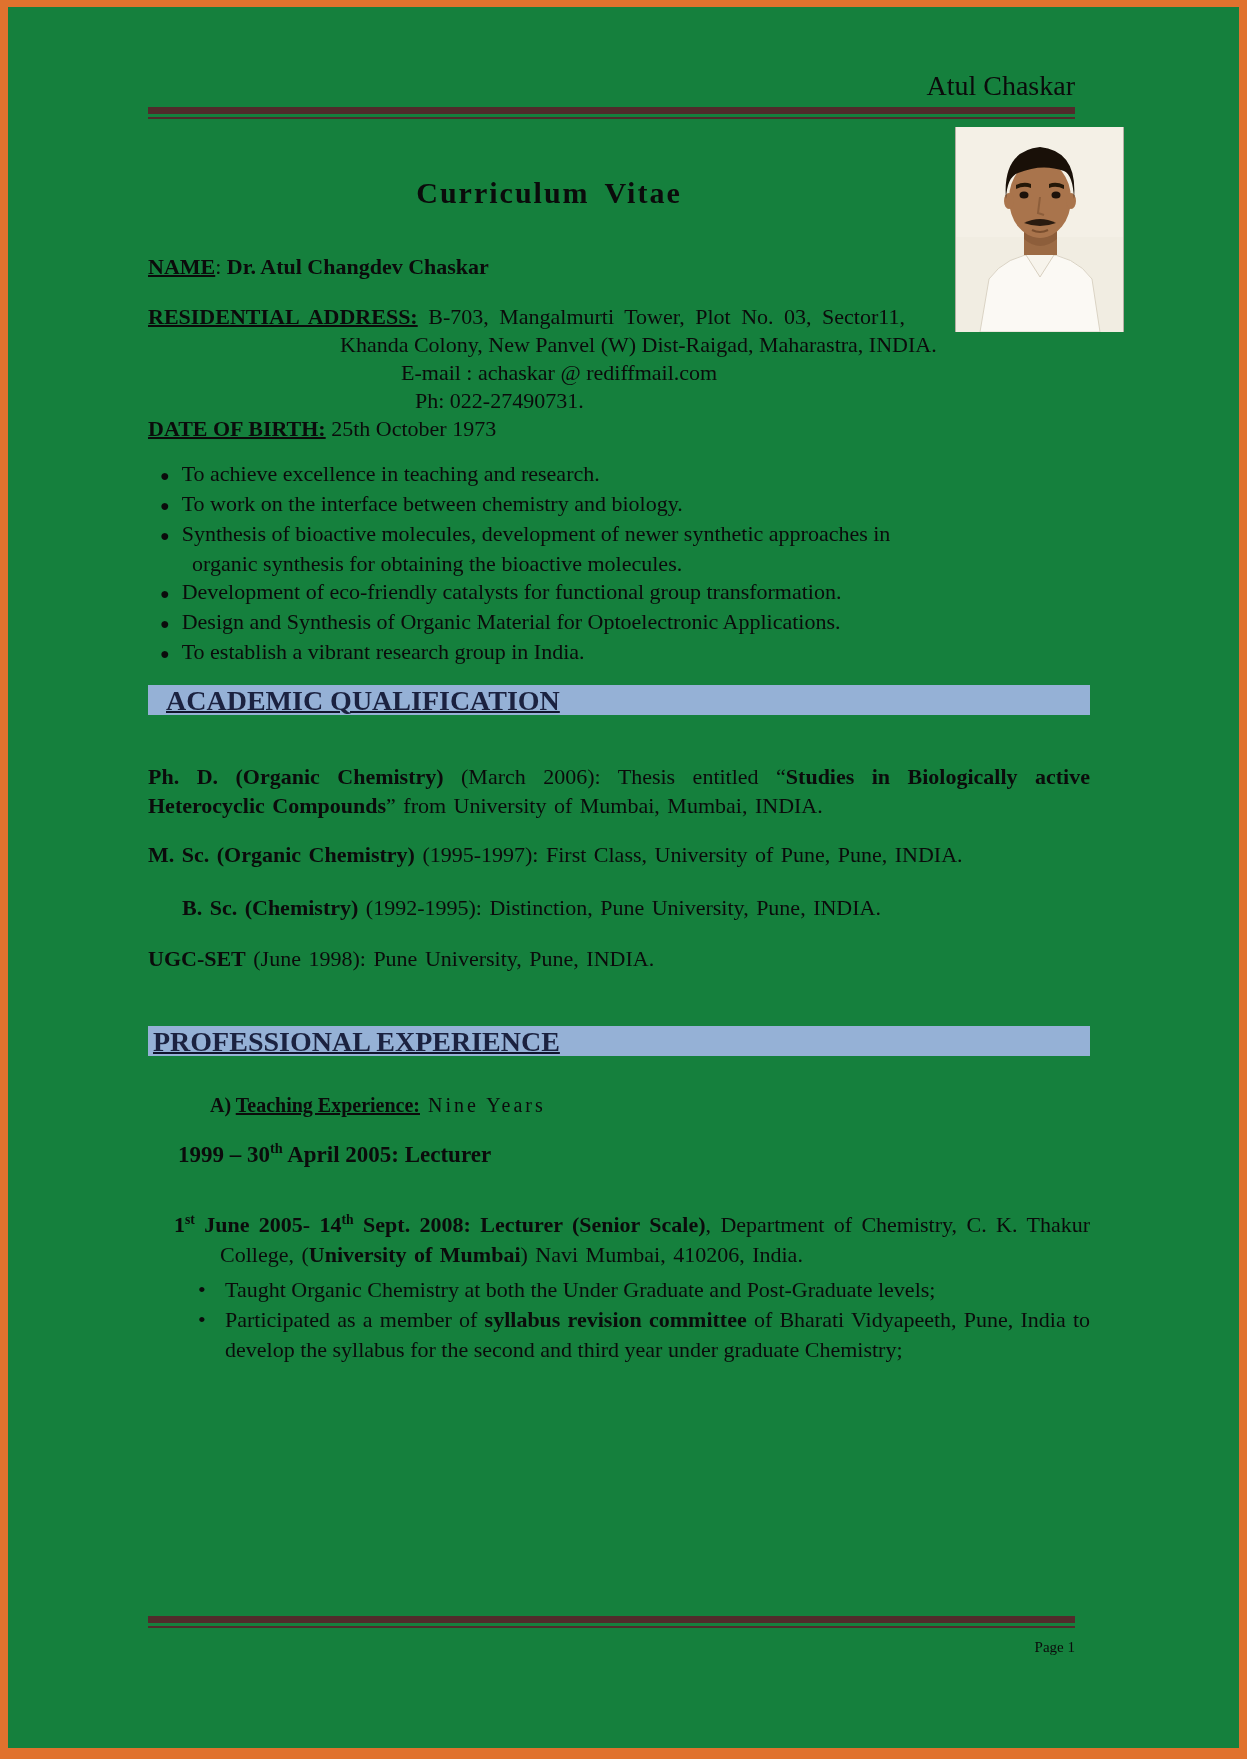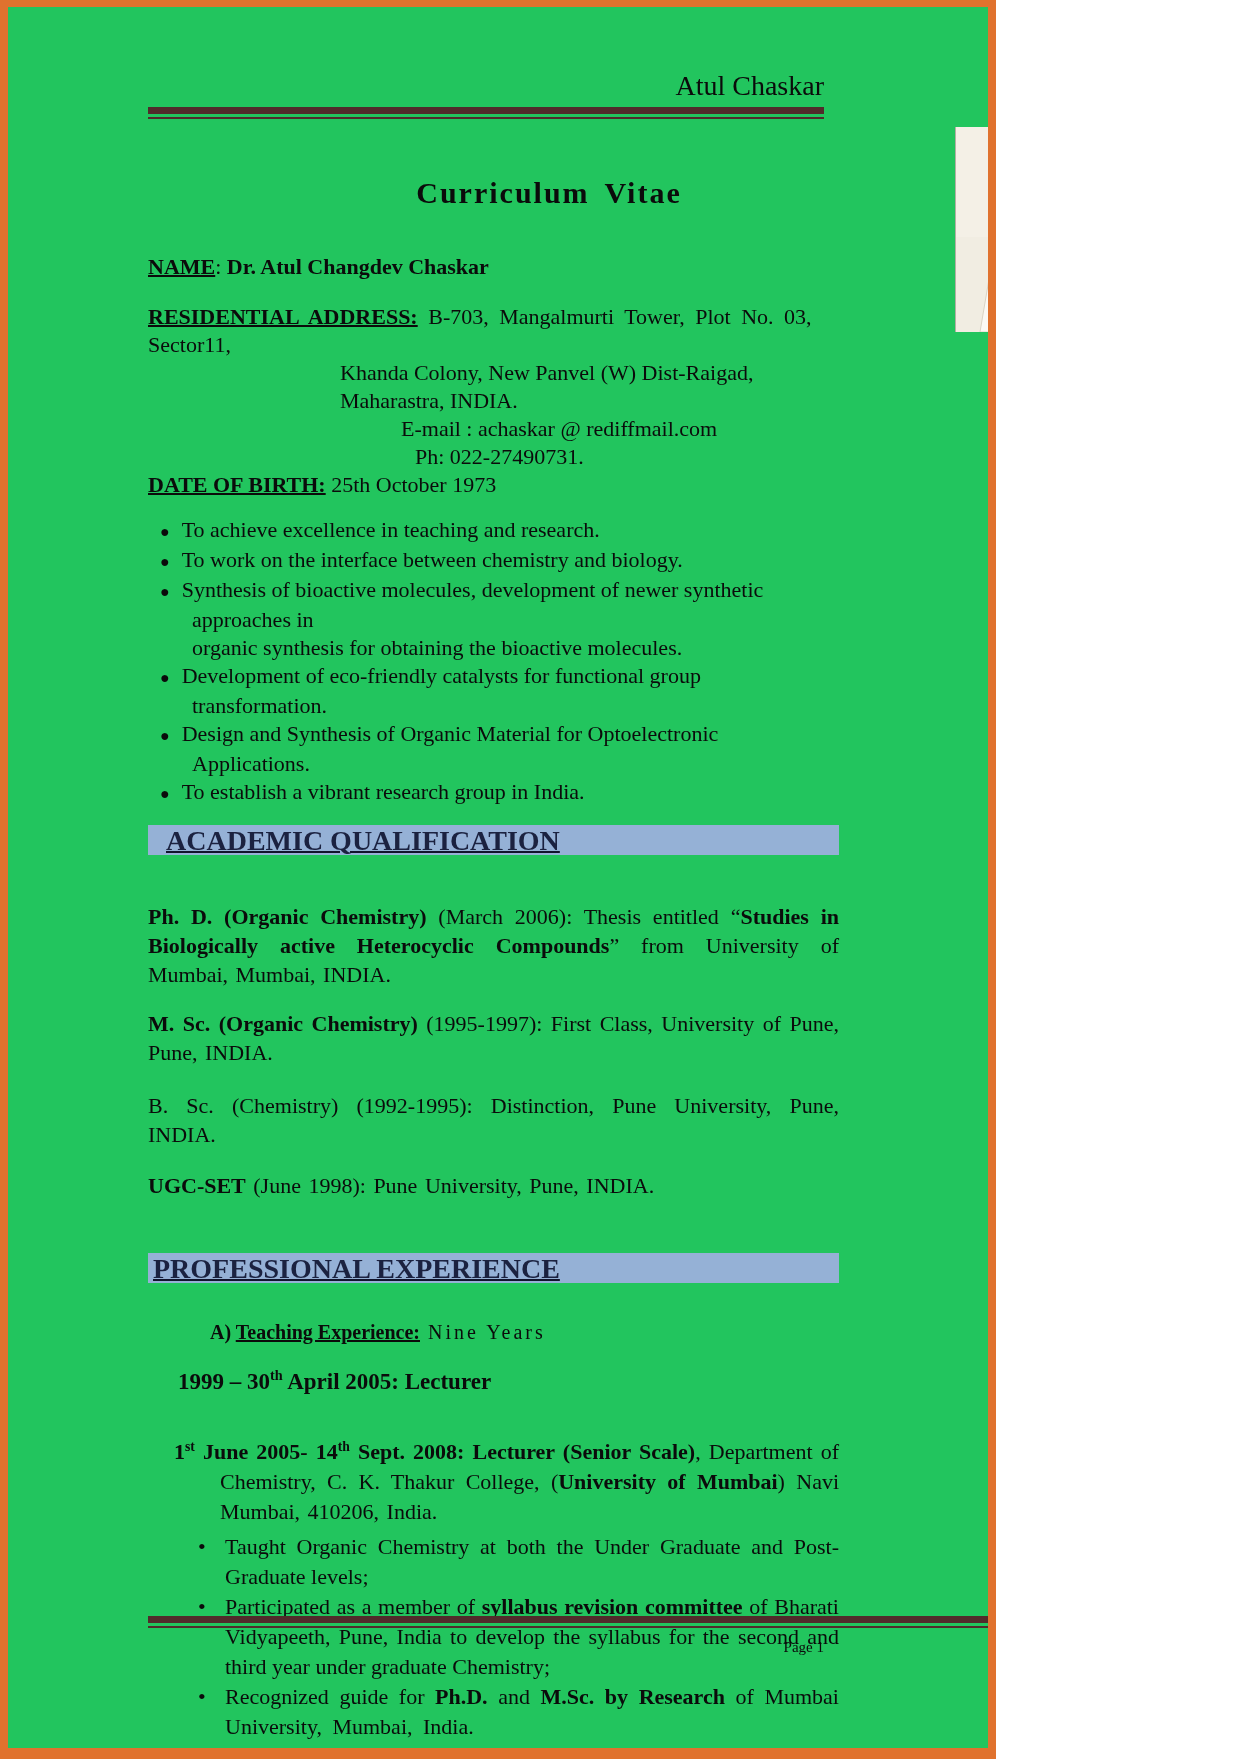--- a/index.html
+++ b/index.html
@@ -1,24 +1,24 @@
 <!DOCTYPE html>
 <html style="--page-border: #E0722E; --rule: #512B2B; --section-band-bg: #95B1D6; --section-band-text: #1B2240;"><head>
 <meta charset="utf-8">
 <style>
   * { margin: 0; padding: 0; box-sizing: content-box; }
   html, body { background: #ffffff; }
   .page {
     position: relative;
-    width: 996px; height: 1759px;
+    width: 1247px; height: 1759px;
     box-sizing: border-box;
     border-style: solid;
     border-color: var(--page-border, #E0722E);
     border-width: 7px 8px 11px 8px;
-    background: #22c55e;
+    background: #15803d;
     font-family: "Liberation Serif", "DejaVu Serif", serif;
     color: #0b0b0b;
     overflow: hidden;
   }
   .header-name {
     margin: 62px 164px 0 0;
     text-align: right;
     font-size: 28px;
     line-height: 34px;
   }
@@ -195,35 +195,34 @@
       <li>Design and Synthesis of Organic Material for Optoelectronic Applications.</li>
       <li>To establish a vibrant research group in India.</li>
     </ul>
 
     <div class="section-band band-academic">
       <span>ACADEMIC QUALIFICATION</span>
     </div>
 
     <div class="acad-entry acad-1"><span style="font-weight: bold;">Ph. D. (Organic Chemistry)</span><span> (March 2006): Thesis entitled “</span><span style="font-weight: bold;">Studies in Biologically active Heterocyclic Compounds</span><span>” from University of Mumbai, Mumbai, INDIA.</span></div>
     <div class="acad-entry acad-2"><span style="font-weight: bold;">M. Sc. (Organic Chemistry)</span><span> (1995-1997): First Class, University of Pune, Pune, INDIA.</span></div>
-    <div class="acad-entry acad-3"><span style="font-weight: normal;">B. Sc. (Chemistry)</span><span> (1992-1995): Distinction, Pune University, Pune, INDIA.</span></div>
+    <div class="acad-entry acad-3"><span style="font-weight: bold; margin-left: 34px;">B. Sc. (Chemistry)</span><span> (1992-1995): Distinction, Pune University, Pune, INDIA.</span></div>
     <div class="acad-entry acad-4"><span style="font-weight: bold;">UGC-SET</span><span> (June 1998): Pune University, Pune, INDIA.</span></div>
 
     <div class="section-band band-professional">
       <span>PROFESSIONAL EXPERIENCE</span>
     </div>
 
     <div class="teaching-line"><span style="font-weight: bold;">A) </span><span style="font-weight: bold; text-decoration: underline 2px;">Teaching Experience:</span><span style="letter-spacing: 3px;"> Nine Years</span></div>
     <div class="period1"><span style="font-weight: bold;">1999 – 30</span><sup style="font-weight: bold;">th</sup><span style="font-weight: bold;"> April 2005: Lecturer</span></div>
     <div class="period2"><span style="font-weight: bold;">1</span><sup style="font-weight: bold;">st</sup><span style="font-weight: bold;"> June 2005- 14</span><sup style="font-weight: bold;">th</sup><span style="font-weight: bold;"> Sept. 2008: Lecturer (Senior Scale)</span><span>, Department of Chemistry, C. K.  Thakur College, (</span><span style="font-weight: bold;">University of Mumbai</span><span>) Navi Mumbai, 410206, India.</span></div>
 
     <ul class="exp-list">
       <li><span>Taught Organic Chemistry at both the Under Graduate and Post-Graduate levels;</span></li>
       <li><span>Participated as a member of </span><span style="font-weight: bold;">syllabus revision committee</span><span> of Bharati Vidyapeeth, Pune, India to develop the syllabus for the second and third year under graduate Chemistry;</span></li>
-      <li class="wide-space"><span>Recognized guide for </span><span style="font-weight: bold;">Ph.D.</span><span> and </span><span style="font-weight: bold;">M.Sc. by Research</span><span> of Mumbai University, Mumbai, India.</span></li>
     </ul>
 
   </div>
 
   <div class="rule footer-rule"></div>
   <div class="footer-page">Page 1</div>
 
 </div>
 
 </body></html>

